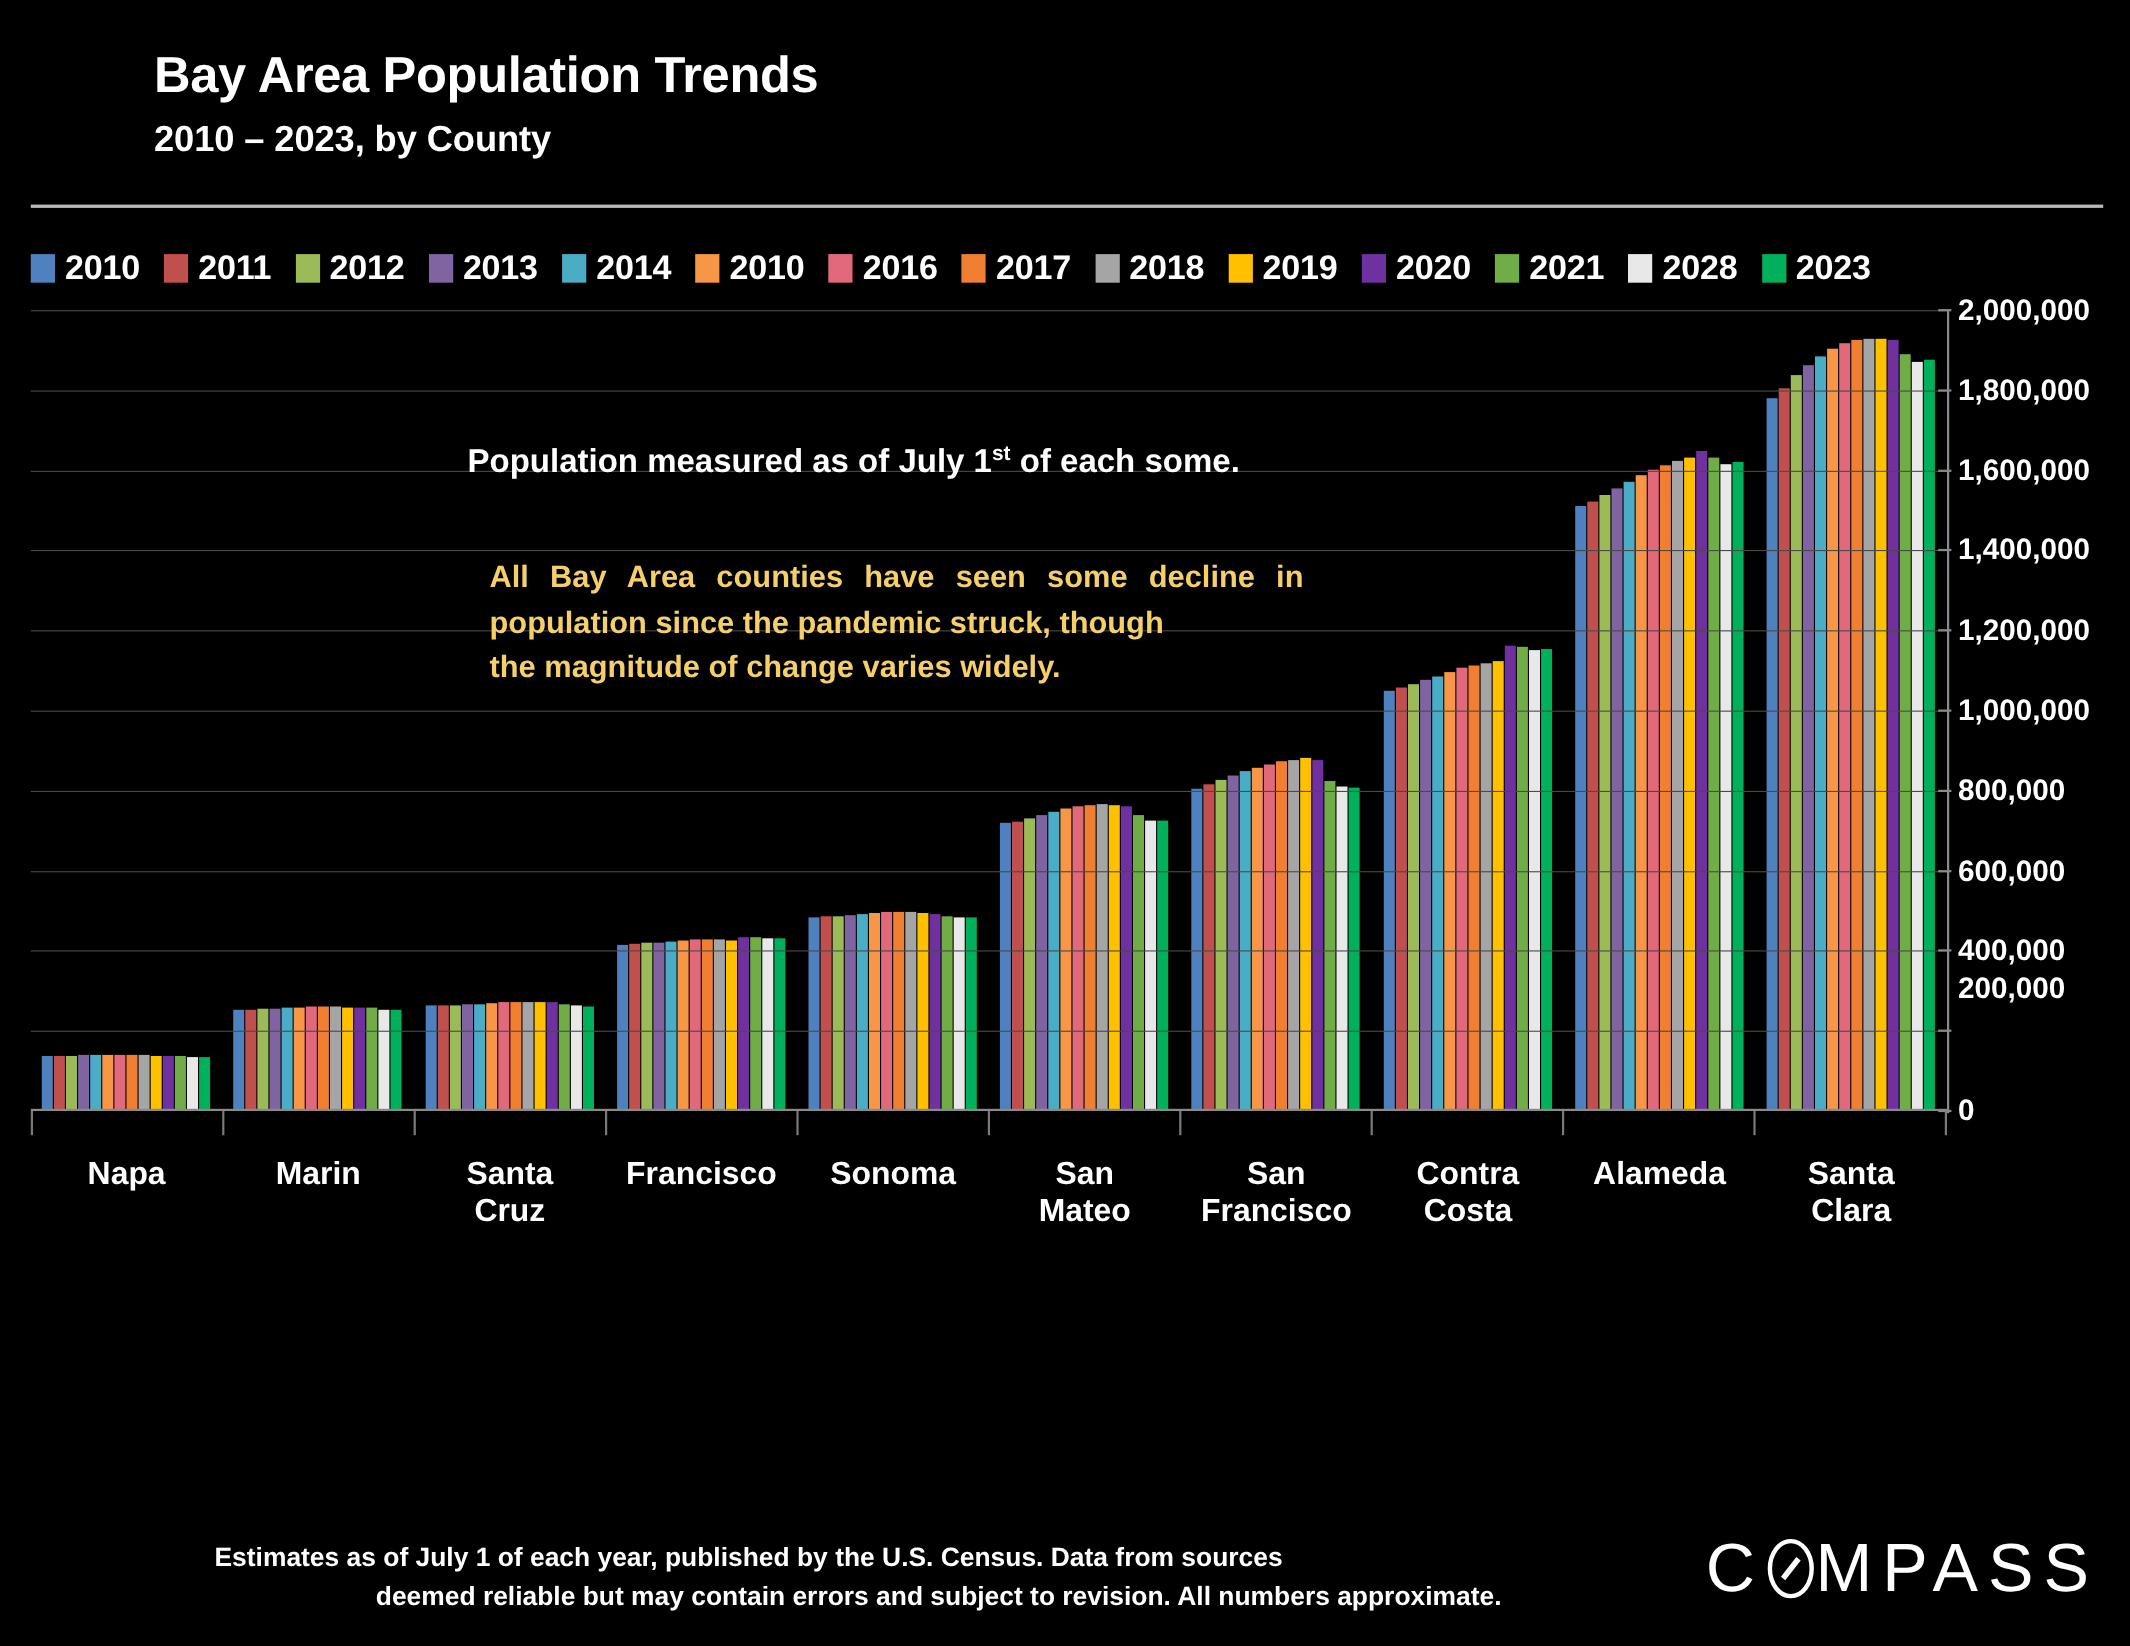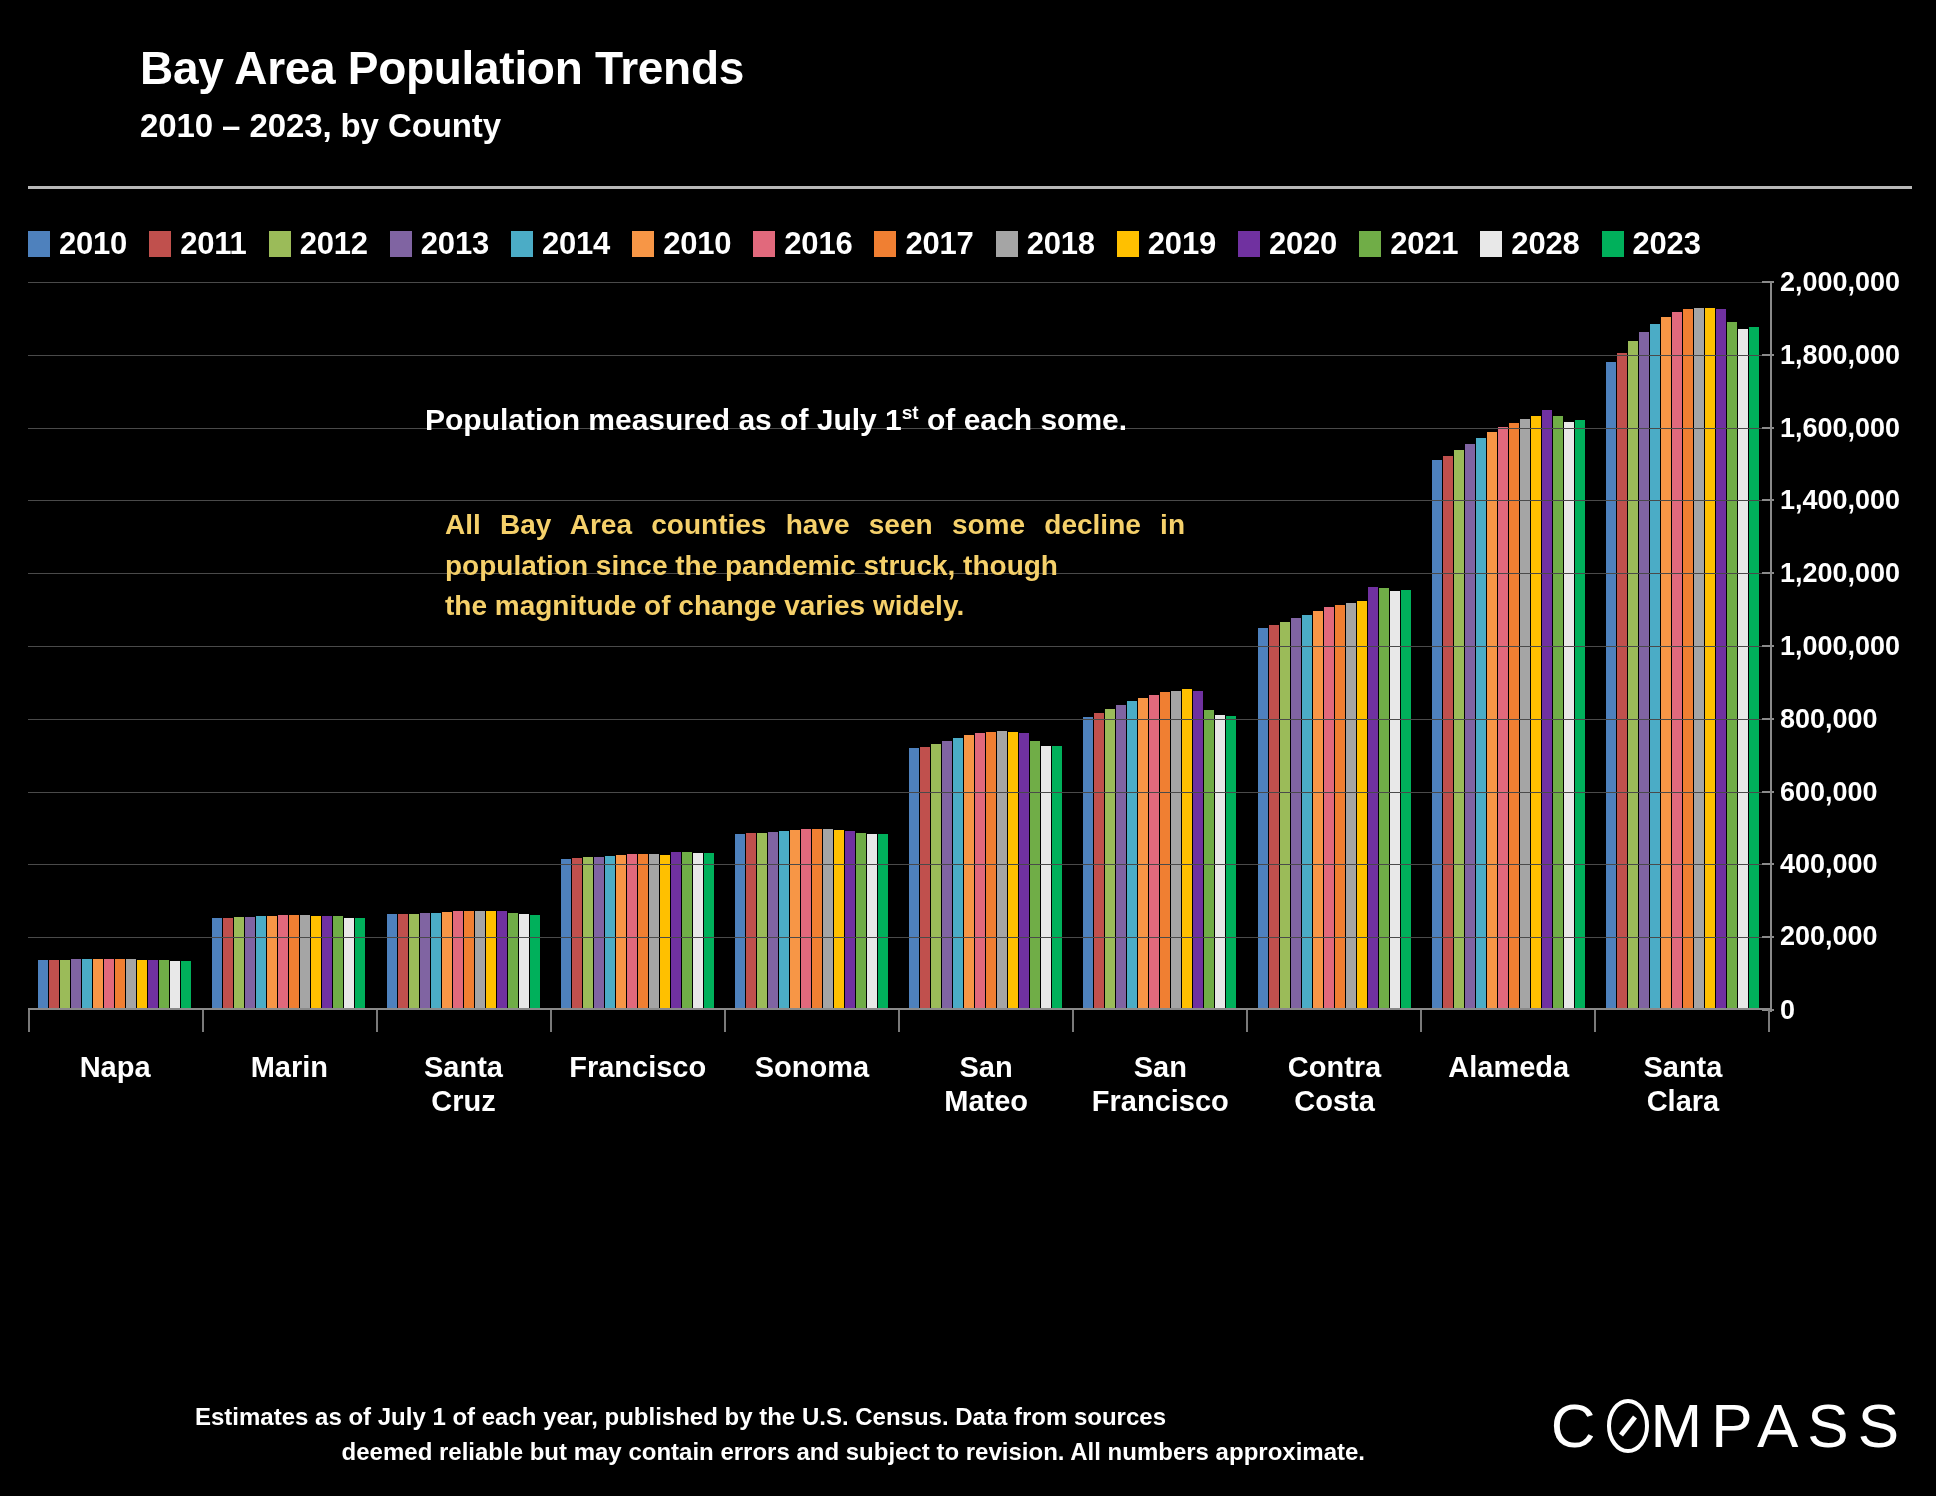--- a/index.html
+++ b/index.html
@@ -424,21 +424,21 @@
       <div class="ytick" style="top: 573.2px;">1,200,000</div>
       <div class="ytick-mark" style="top: 573.2px;"></div>
       <div class="ytick" style="top: 646px;">1,000,000</div>
       <div class="ytick-mark" style="top: 646px;"></div>
       <div class="ytick" style="top: 718.8px;">800,000</div>
       <div class="ytick-mark" style="top: 718.8px;"></div>
       <div class="ytick" style="top: 791.6px;">600,000</div>
       <div class="ytick-mark" style="top: 791.6px;"></div>
       <div class="ytick" style="top: 864.4px;">400,000</div>
       <div class="ytick-mark" style="top: 864.4px;"></div>
-      <div class="ytick" style="top: 936px;">200,000</div>
+      <div class="ytick" style="top: 899px;">200,000</div>
       <div class="ytick-mark" style="top: 937.2px;"></div>
       <div class="ytick" style="top: 1010px;">0</div>
       <div class="ytick-mark" style="top: 1010px;"></div>
     </div>
 
   <div class="tickgroup" id="tickgroup">
       <div class="tickcell"></div>
       <div class="tickcell"></div>
       <div class="tickcell"></div>
       <div class="tickcell"></div>

